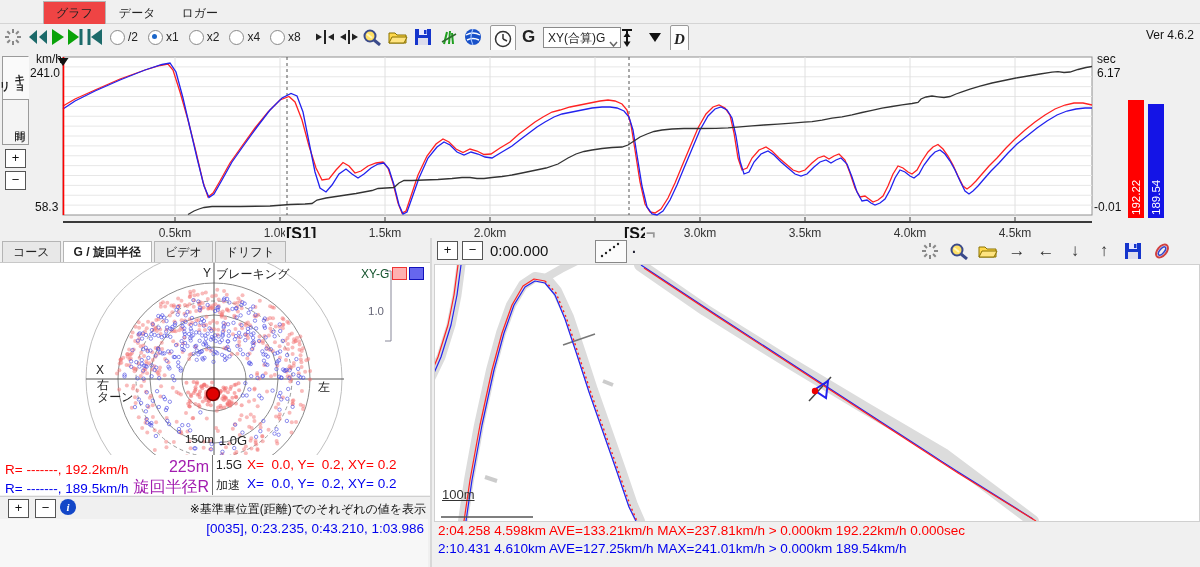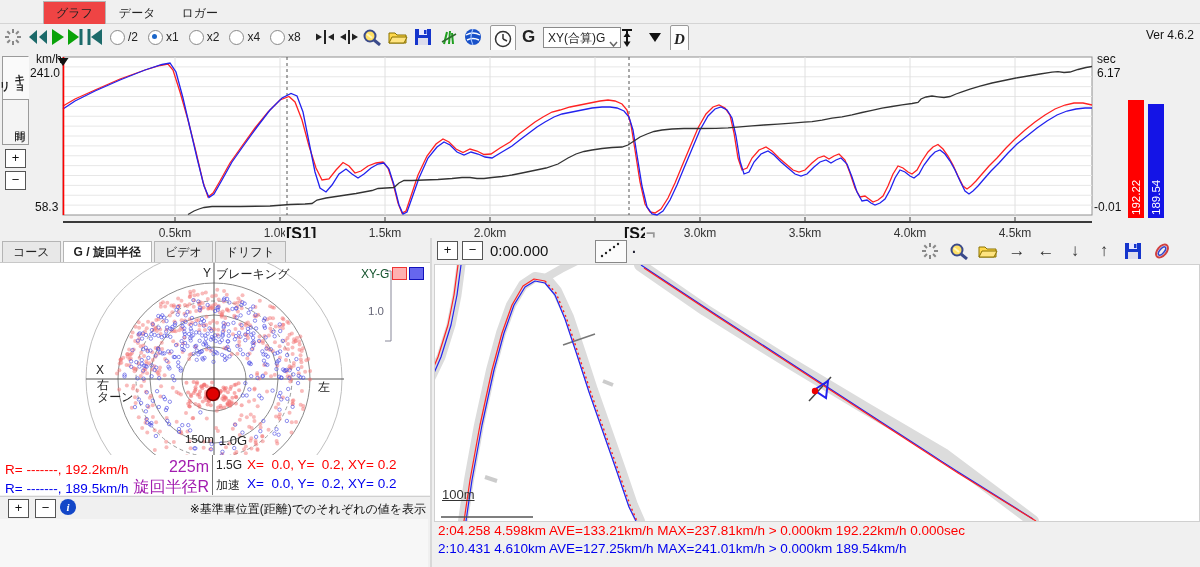--- a/index.html
+++ b/index.html
@@ -1173,20 +1173,21 @@
     <div id="ro-divider"></div>
 
     <div id="g-btnrow">
       <div class="sq-btn" style="left:8px;top:2px">+</div>
       <div class="sq-btn" style="left:35px;top:2px">−</div>
       <div id="info-btn">i</div>
       <span id="g-note">※基準車位置(距離)でのそれぞれの値を表示</span>
     </div>
 
     <div id="g-laps">
+        <div class="lap-line" style="color: rgb(0, 0, 238);">[0035], 0:23.235, 0:43.210, 1:03.986</div>
       </div>
   </div>
 
   <div id="bottom-right">
     <div id="map-head">
       <div class="sq-btn" style="left:5px;top:3px">+</div>
       <div class="sq-btn" style="left:30px;top:3px">−</div>
       <span id="map-time">0:00.000</span>
       <span id="dotted-btn">
         <svg width="30" height="21">

